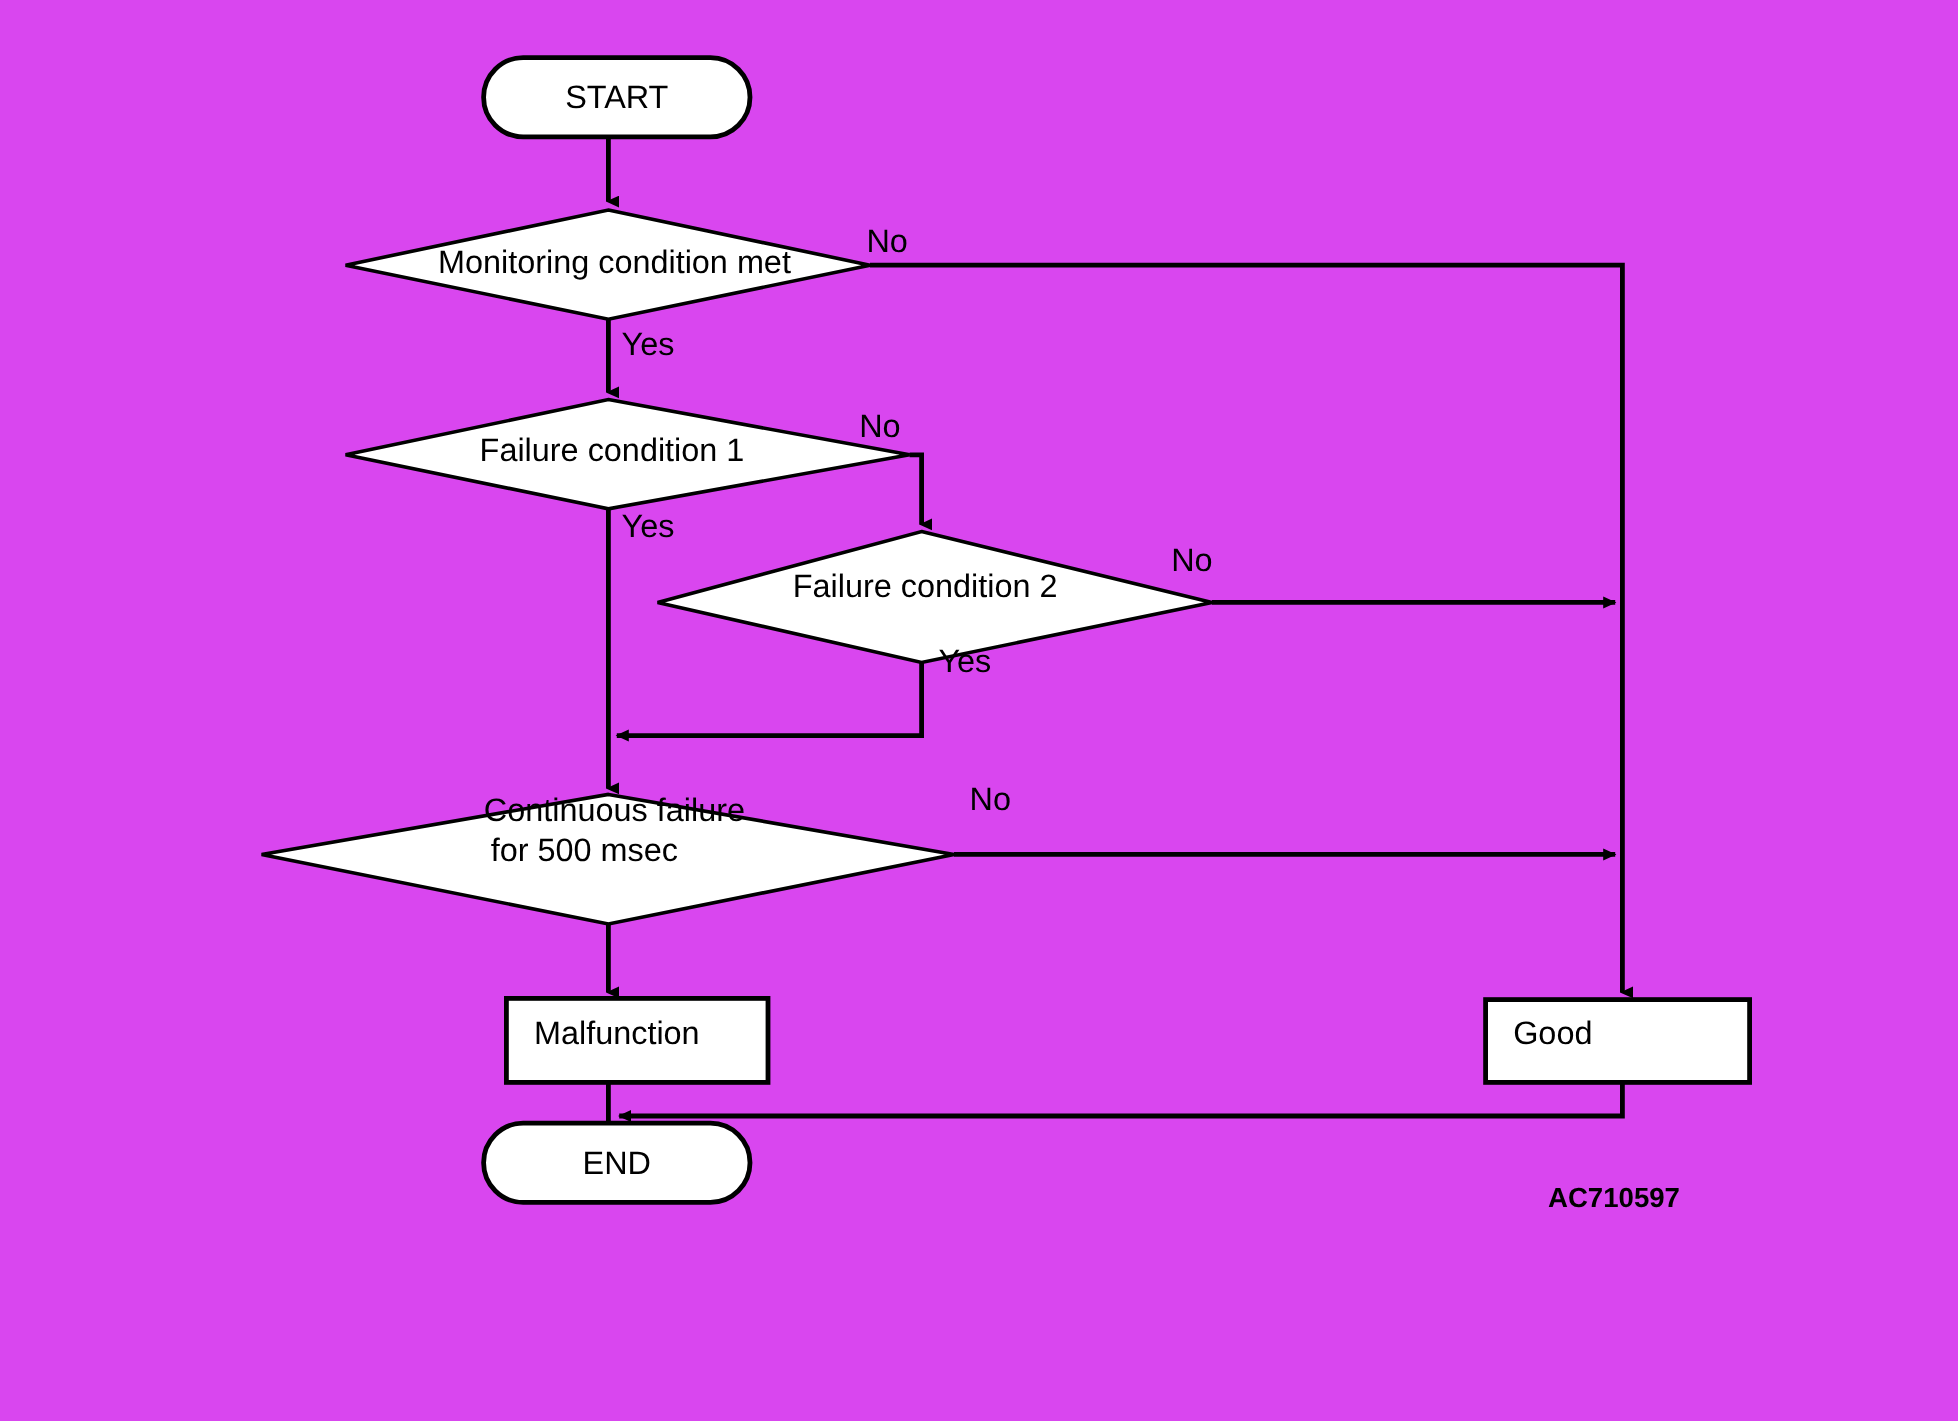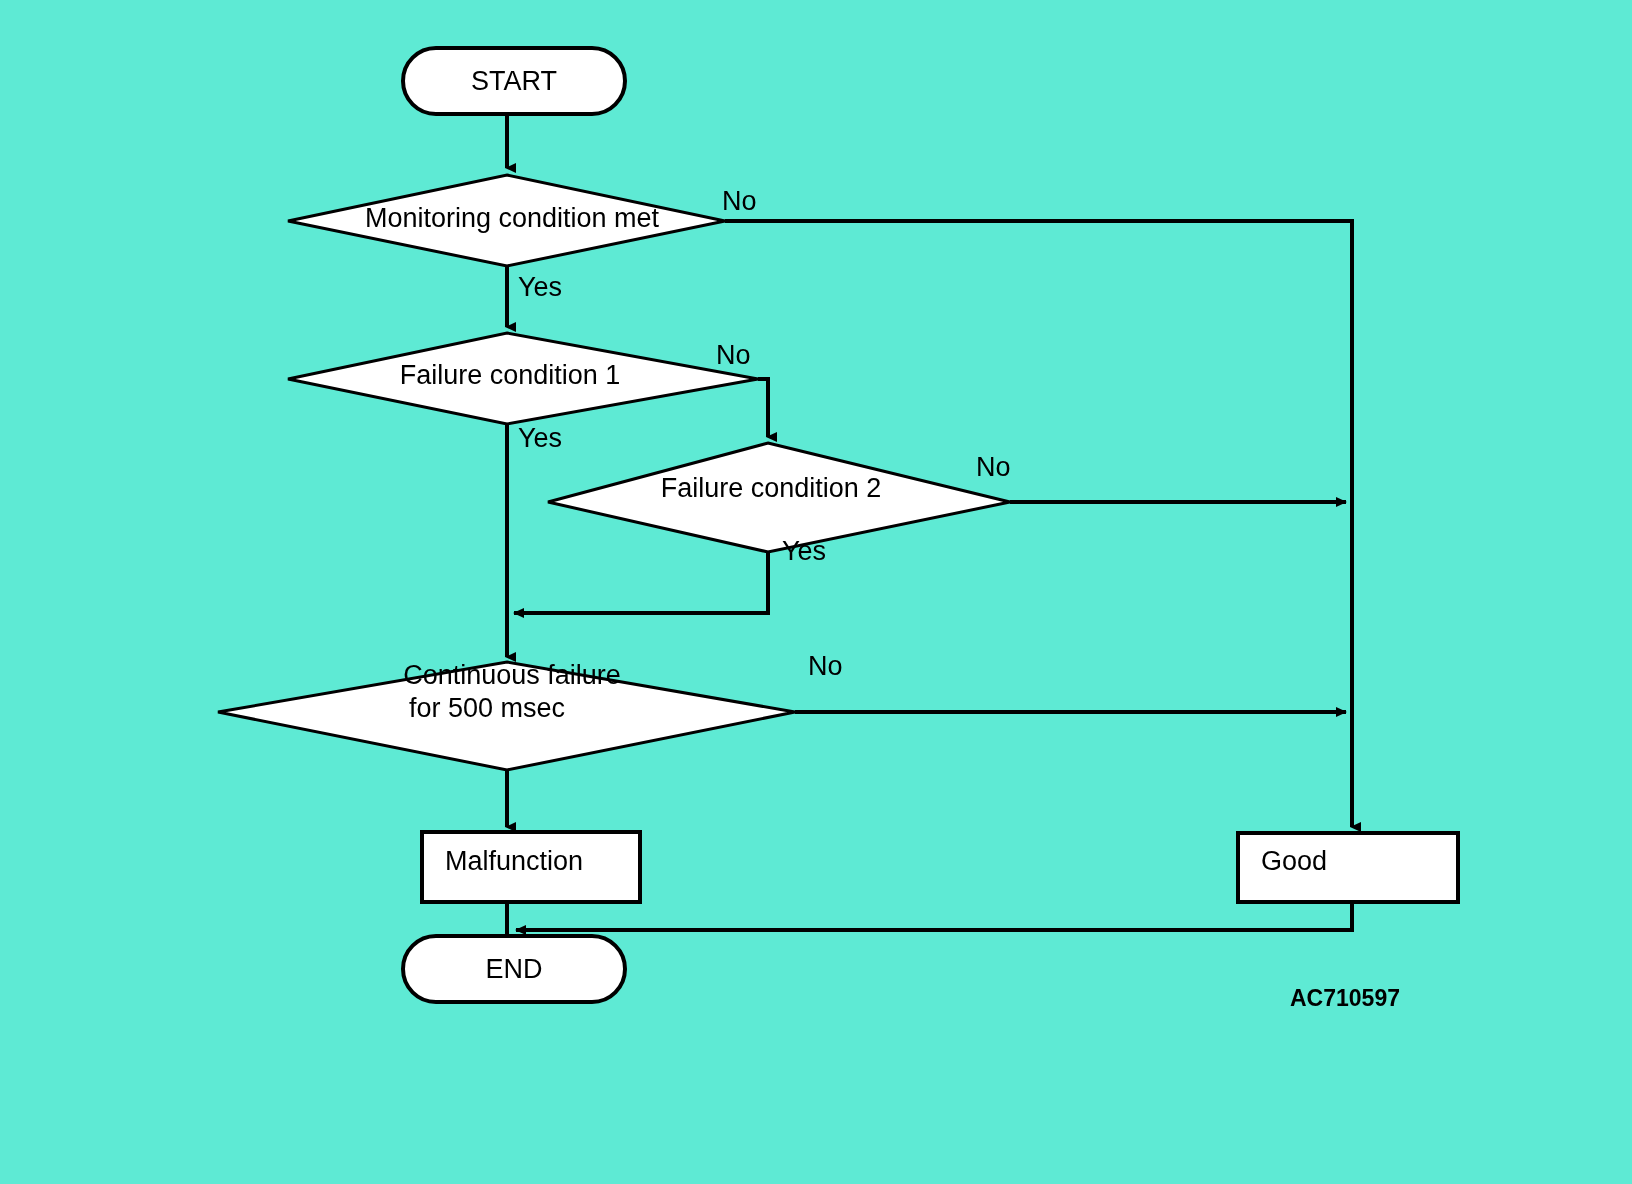--- a/index.html
+++ b/index.html
@@ -7,21 +7,21 @@
     padding: 0;
     background: #ffffff;
   }
   body {
     font-family: "Liberation Sans", sans-serif;
   }
   #canvas {
     position: relative;
     width: 1632px;
     height: 1184px;
-    background: #5eead4;
+    background: #d946ef;
     overflow: hidden;
   }
   #flow-svg {
     position: absolute;
     left: 0;
     top: 0;
     width: 1632px;
     height: 1184px;
   }
   .node-text {

